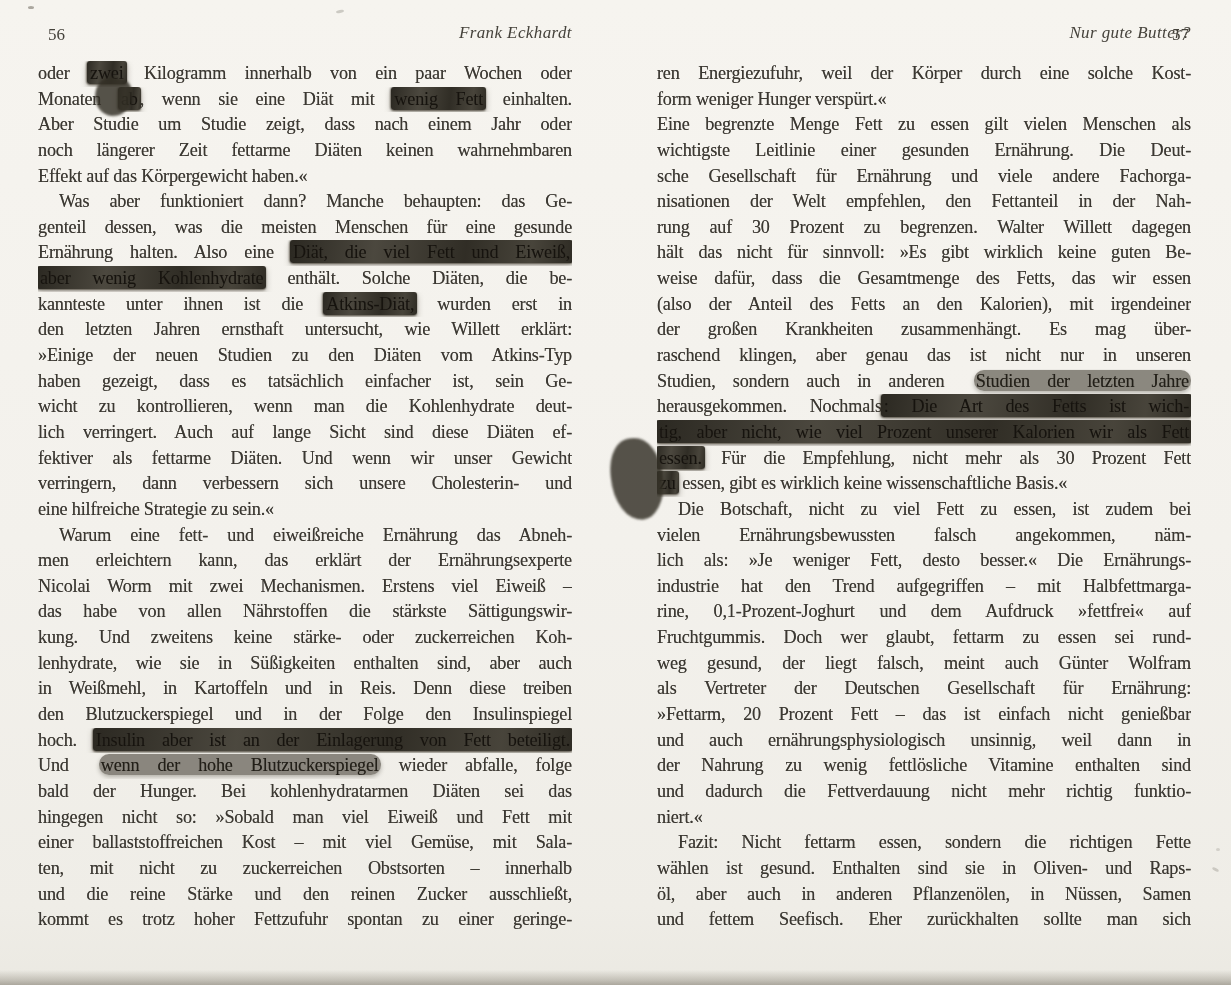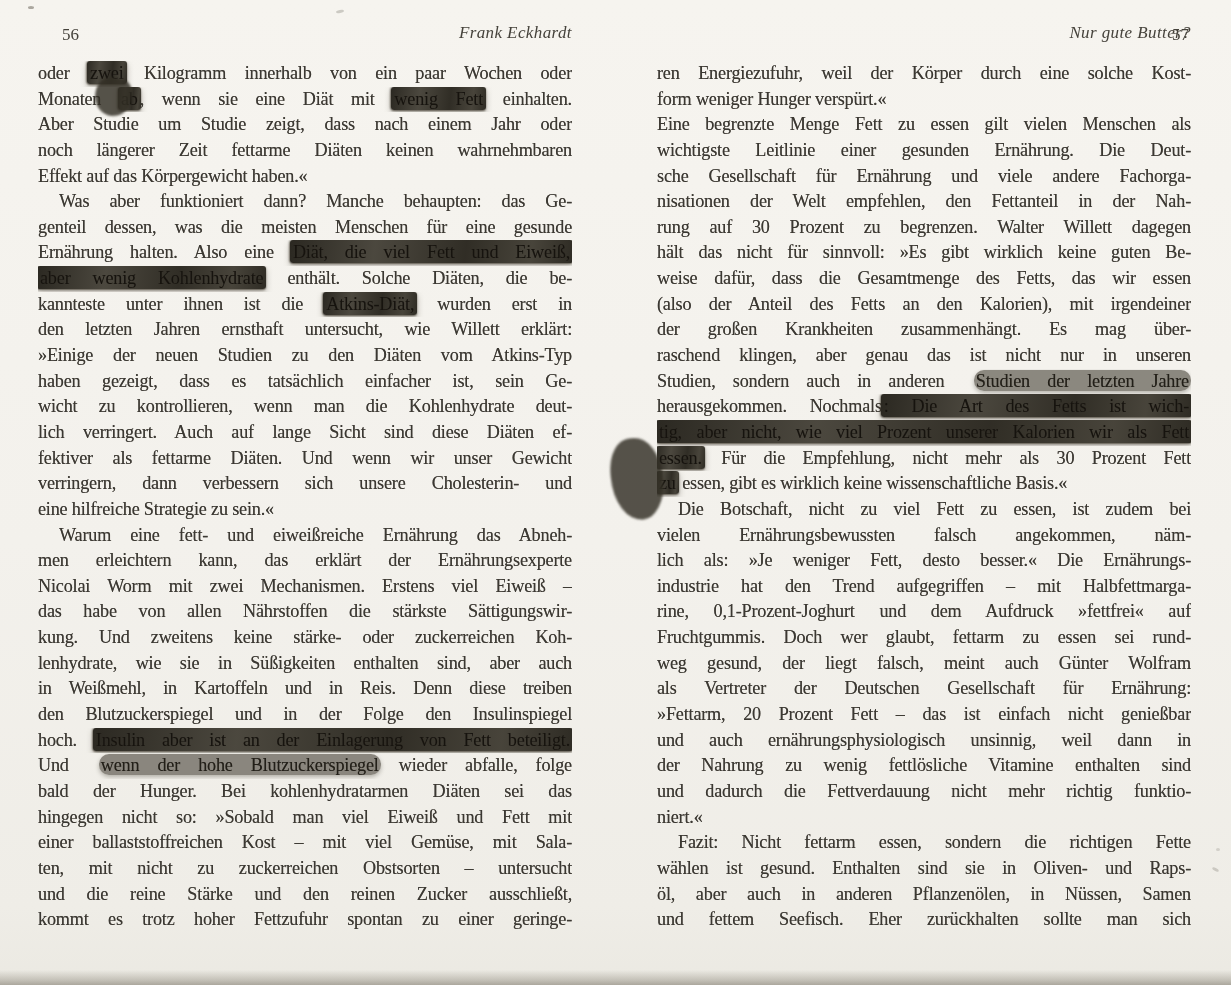--- a/index.html
+++ b/index.html
@@ -13,21 +13,21 @@
     background:linear-gradient(180deg,#f6f4ef 0%,#f3f1ec 55%,#efede7 92%,#ebe9e2 100%);
     color:#3b3832;
   }
   .page { position:absolute; top:0; height:100%; }
   .page-left  { left:38px;  width:534px; }
   .page-right { left:657px; width:534px; }
 
   .running-head { position:absolute; top:23px; left:0; right:0; height:24px; font-size:17px; color:#45423b; }
   .rh-title { display:block; text-align:right; font-style:italic; letter-spacing:.4px; }
   .pagenum  { position:absolute; top:2px; font-style:normal; }
-  .page-left  .pagenum { left:24px;text-align:center; }
+  .page-left  .pagenum { left:10px;text-align:center; }
   .page-right .pagenum { right:2px;margin-left:32px; }
 
   .textblock {
     position:absolute; top:61px; left:0; width:100%;
     font-size:18.2px; line-height:25.65px; letter-spacing:-0.2px;
     text-shadow:0 0 .5px rgba(59,54,47,.65);
   }
   .line {
     height:25.65px; overflow:hidden;
     text-align:justify; text-justify:inter-word; text-align-last:justify;
@@ -102,21 +102,21 @@
         <div class="line">das habe von allen Nährstoffen die stärkste Sättigungswir-</div>
         <div class="line">kung. Und zweitens keine stärke- oder zuckerreichen Koh-</div>
         <div class="line">lenhydrate, wie sie in Süßigkeiten enthalten sind, aber auch</div>
         <div class="line">in Weißmehl, in Kartoffeln und in Reis. Denn diese treiben</div>
         <div class="line">den Blutzuckerspiegel und in der Folge den Insulinspiegel</div>
         <div class="line">hoch. <span class="mk-h">Insulin aber ist an der Einlagerung von Fett beteiligt.</span></div>
         <div class="line">Und <span class="mk-s">wenn der hohe Blutzuckerspiegel</span> wieder abfalle, folge</div>
         <div class="line">bald der Hunger. Bei kohlenhydratarmen Diäten sei das</div>
         <div class="line">hingegen nicht so: »Sobald man viel Eiweiß und Fett mit</div>
         <div class="line">einer ballaststoffreichen Kost – mit viel Gemüse, mit Sala-</div>
-        <div class="line">ten, mit nicht zu zuckerreichen Obstsorten – untersucht</div>
+        <div class="line">ten, mit nicht zu zuckerreichen Obstsorten – innerhalb</div>
         <div class="line">und die reine Stärke und den reinen Zucker ausschließt,</div>
         <div class="line">kommt es trotz hoher Fettzufuhr spontan zu einer geringe-</div>
       </div>
     <div class="blob blob-zwei"></div>
   </div>
 
   <div class="page page-right">
     <div class="running-head">
       <span class="rh-title">Nur gute Butter?</span>
       <span class="pagenum">57</span>

